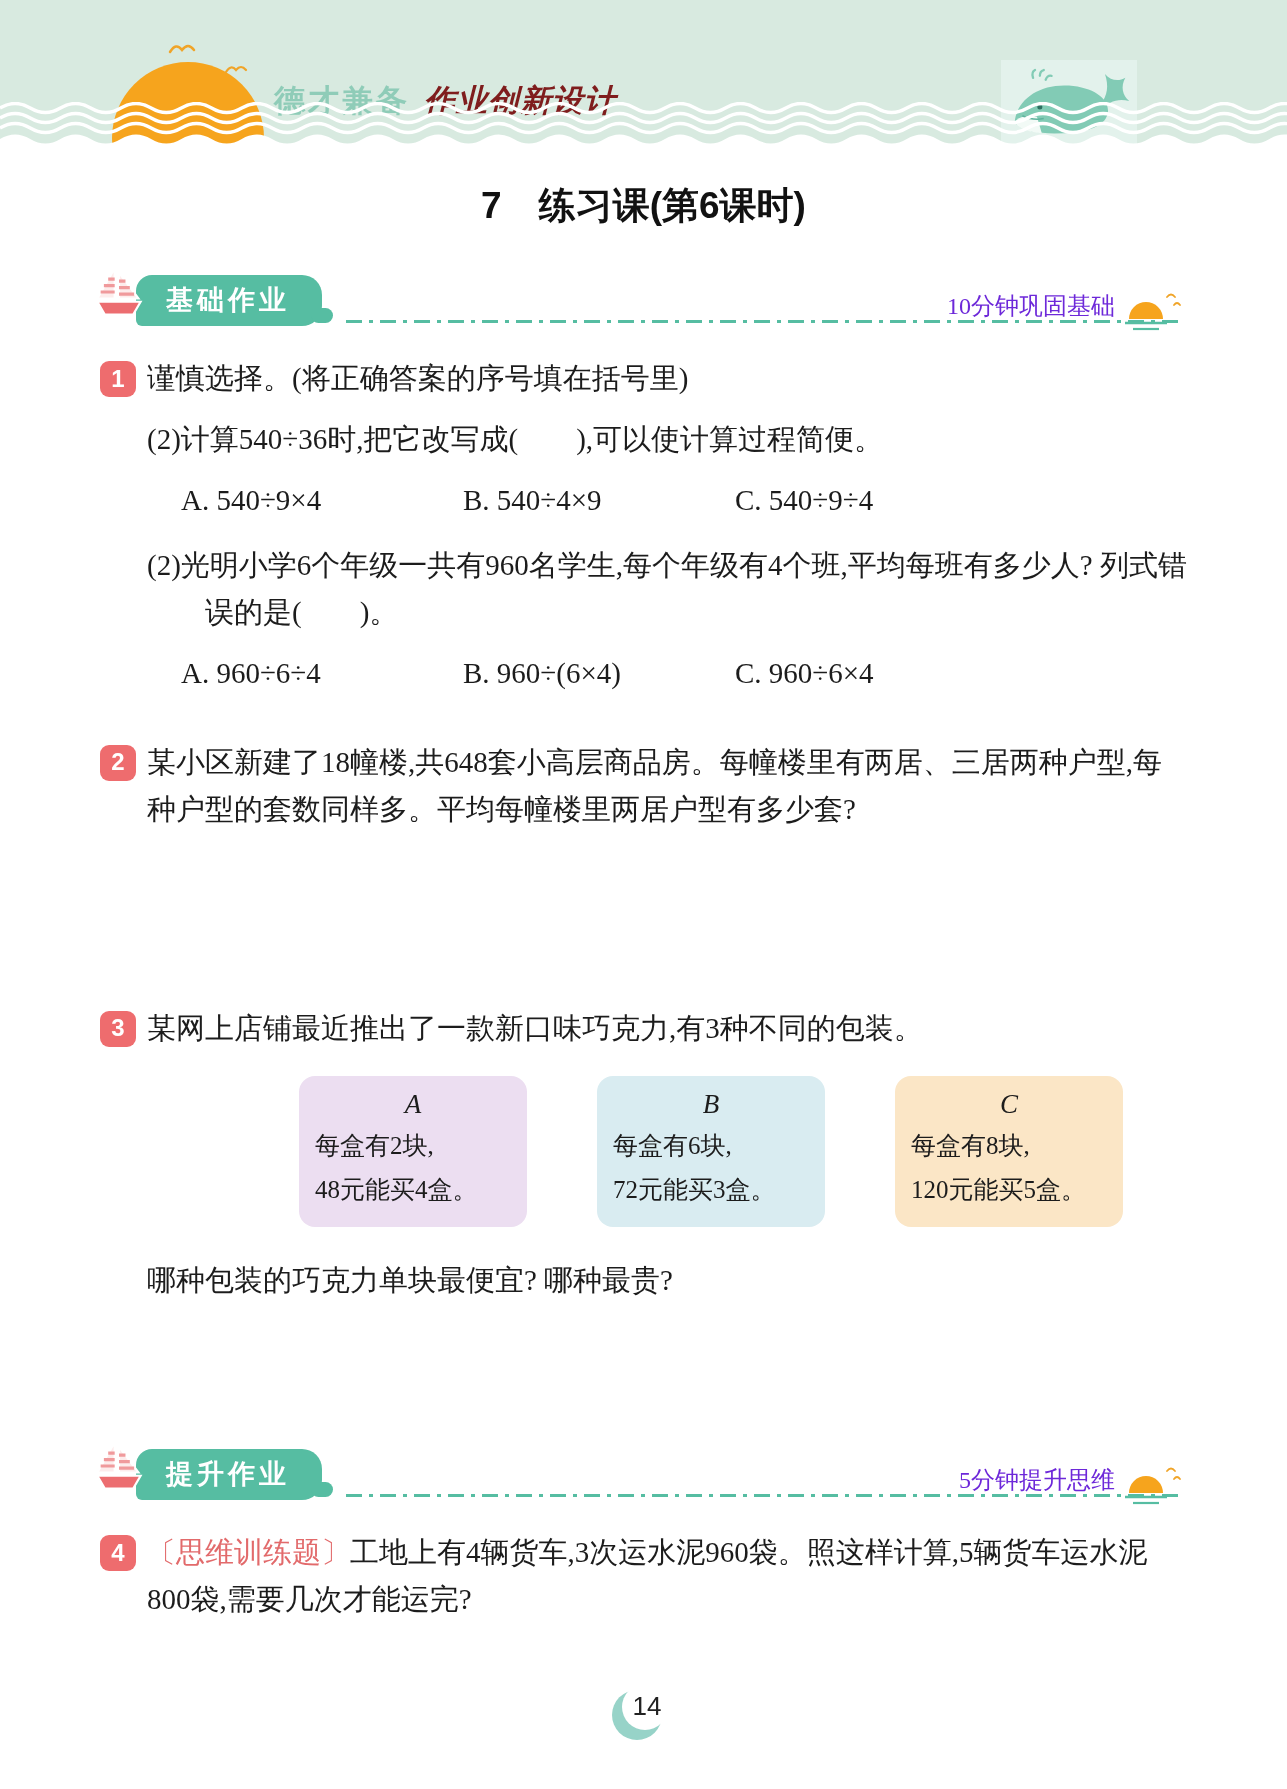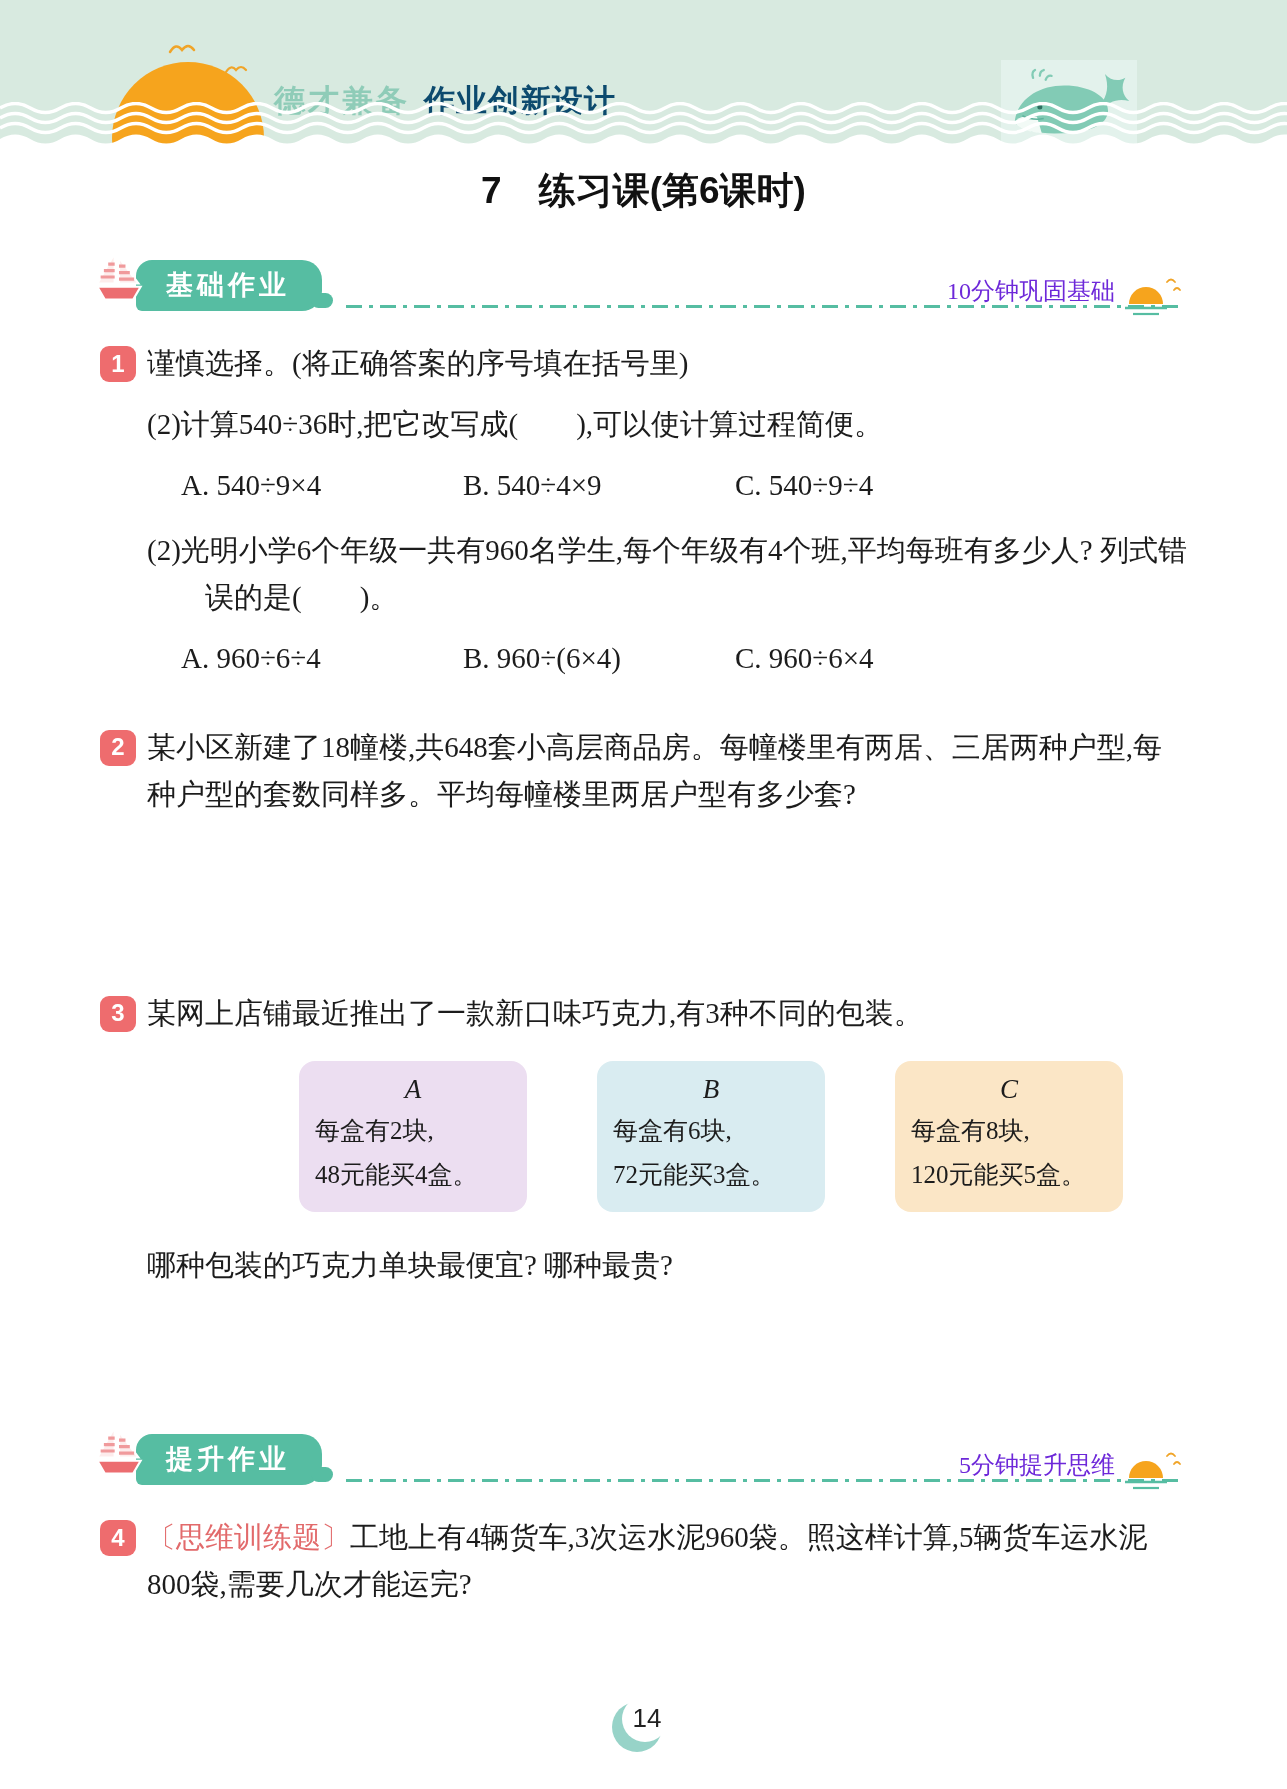--- a/index.html
+++ b/index.html
@@ -8,27 +8,27 @@
     font-family:"Liberation Serif","DejaVu Serif",serif;color:#1c1c1c;
     display:flex;flex-direction:column;overflow:hidden;
   }
   
   .header{position:relative;height:150px;background:#d8eae0;overflow:hidden;flex:none;}
   .sun-logo{position:absolute;left:112px;top:62px;width:152px;height:152px;border-radius:50%;background:#f6a41d;}
   .header-birds{position:absolute;left:168px;top:40px;}
   .brand{position:absolute;left:274px;top:80px;display:flex;gap:14px;align-items:baseline;
          font-family:"Liberation Sans",sans-serif;font-weight:bold;font-size:31px;justify-content:flex-end;}
   .brand-deco{color:#8fccb8;letter-spacing:3px;}
-  .brand-main{color:#0c4a6e;letter-spacing:1px;}
+  .brand-main{color:#7f1d1d;letter-spacing:1px;font-style:italic;}
   .whale-box{position:absolute;right:150px;top:60px;width:136px;height:90px;background:#e3f2ec;}
   .header-waves{position:absolute;left:0;bottom:0;width:100%;height:48px;display:block;}
   
   .content{flex:1;display:flex;flex-direction:column;padding:0 100px;}
   .page-title{font-family:"Liberation Sans",sans-serif;font-weight:bold;font-size:37px;
-              color:#111;text-align:center;margin:16px 0 26px;}
+              color:#111;text-align:center;margin:31px 0 26px;}
   
   .section-header{position:relative;height:70px;flex:none;margin-top:4px;}
   .sailboat{position:absolute;left:-6px;top:4px;z-index:2;}
   .section-badge{position:absolute;left:36px;top:14px;background:#56bda2;color:#fff;
       font-family:"Liberation Sans",sans-serif;font-weight:bold;font-size:27px;letter-spacing:4px;
       padding:7px 32px 8px 30px;border-radius:16px 20px 20px 6px;z-index:1;}
   .section-badge::after{content:'';position:absolute;right:-11px;bottom:3px;width:22px;height:15px;
       background:#56bda2;border-radius:0 14px 14px 14px;}
   .dashline{position:absolute;left:246px;right:4px;bottom:8px;height:3px;
       background:repeating-linear-gradient(90deg,#56bda2 0 16px,transparent 16px 23px,#56bda2 23px 27px,transparent 27px 34px);}
@@ -47,21 +47,21 @@
   .packages{display:flex;gap:70px;margin:24px 0 0 152px;}
   .pkg{width:196px;border-radius:16px;padding:10px 16px 14px;font-size:25px;line-height:1.78;}
   .pkg-a{background:#ecdef1;}
   .pkg-b{background:#d9ecf1;}
   .pkg-c{background:#fbe6c6;}
   .pkg-label{text-align:center;font-style:italic;font-size:27px;line-height:1.4;}
   .q3-question{margin-top:30px;}
   .tag{color:#e26a6b;}
   
   .footer{flex:none;position:relative;height:118px;margin-top:auto;}
-  .pagenum{position:absolute;left:50%;top:24px;transform:translateX(-34px);width:62px;height:62px;}
+  .pagenum{position:absolute;left:50%;top:12px;transform:translateX(-34px);width:62px;height:62px;}
   .pagenum .num{position:absolute;left:23px;top:8px;font-family:"Liberation Sans",sans-serif;
       font-size:26px;color:#222;}
 </style>
 </head>
 <body>
 
 <div class="page">
 
   <div class="header">
     <div class="sun-logo"></div>

